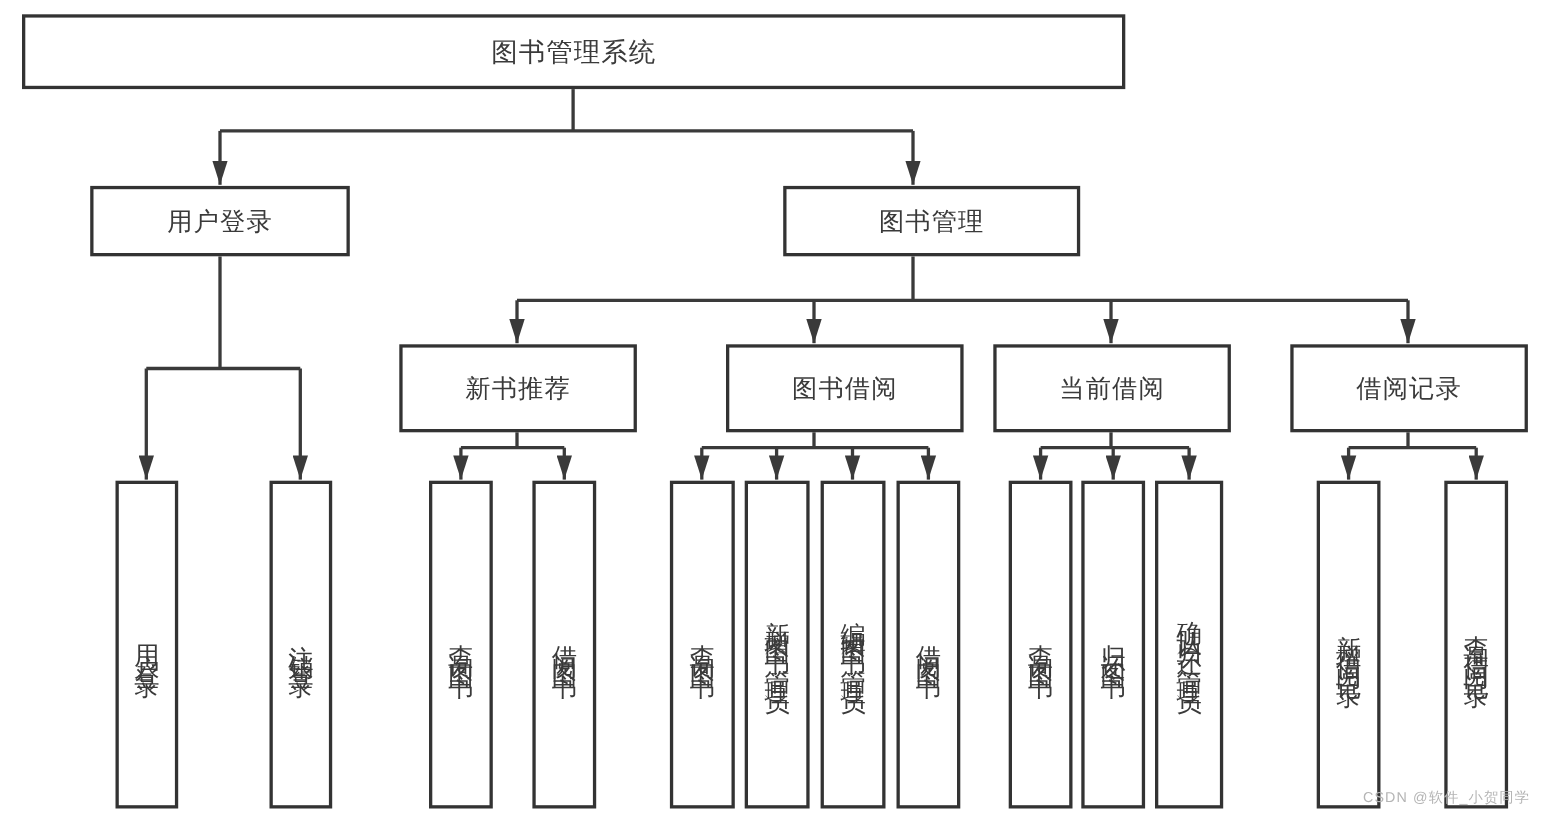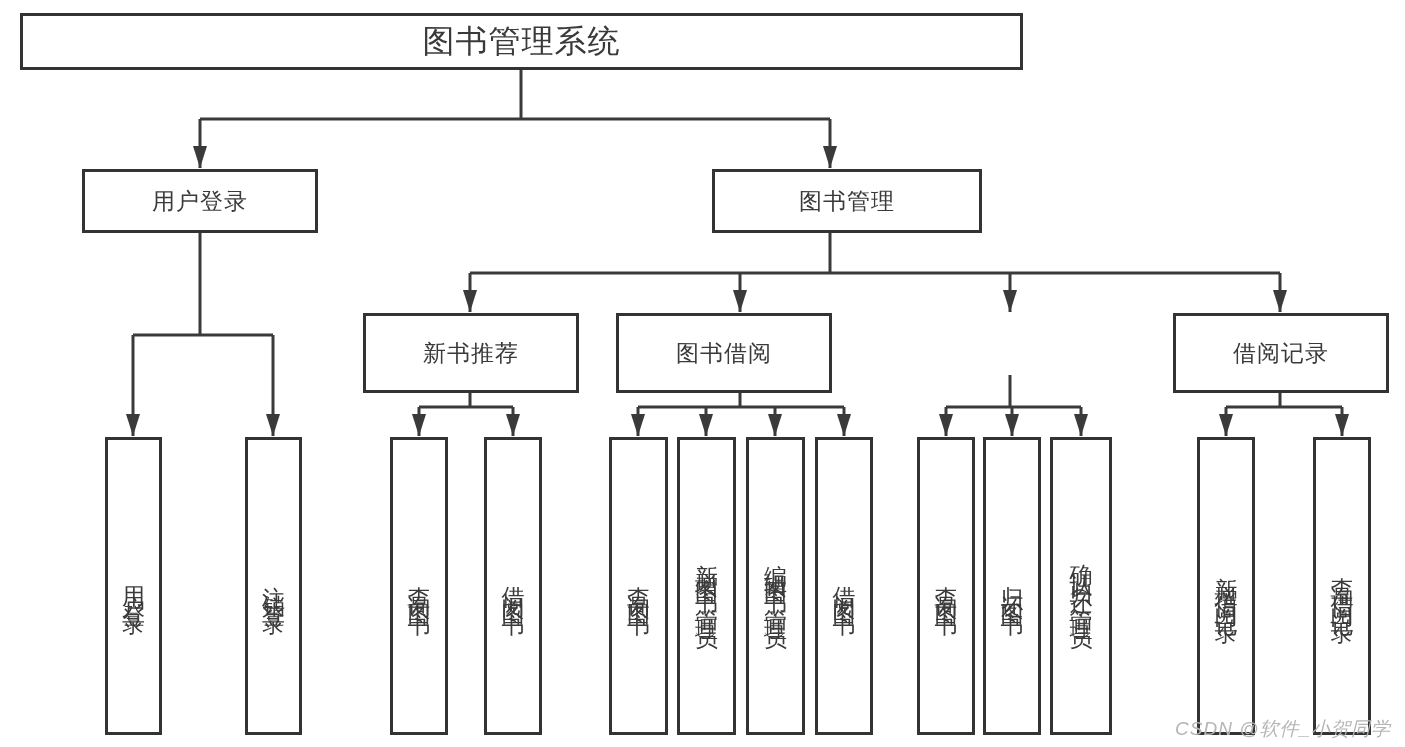--- a/index.html
+++ b/index.html
@@ -14,46 +14,45 @@
   .hbox{
     position:absolute;
     box-sizing:border-box;
     background:#ffffff;
     border:3px solid #333333;
     color:#3a3a3a;
     display:flex;align-items:center;justify-content:center;
     z-index:1;
     letter-spacing:1px;
   }
-  .root{left:20px;top:13px;width:1003px;height:57px;font-size:32px;}
+  .root{left:20px;top:13px;width:1003px;height:68px;font-size:24px;}
   .lvl2{top:169px;width:236px;height:64px;font-size:23px;}
   .lvl3{top:313px;width:216px;height:80px;font-size:23px;}
   .leaf{
     position:absolute;
     top:437px;height:298px;
     box-sizing:border-box;
     background:#ffffff;
     border:3px solid #333333;
     color:#3a3a3a;
     display:flex;align-items:center;justify-content:center;
     writing-mode:vertical-rl;
     font-size:23px;
     letter-spacing:9px;
     line-height:1;
     z-index:1;
   }
   .watermark{
     position:absolute;
     right:14px;top:716px;
-    font-size:19px;
+    font-size:13px;
     color:#b5b5b5;
     letter-spacing:1px;
     z-index:2;
     white-space:nowrap;
-    font-style:italic;
   }
 </style>
 </head>
 <body>
 
 <div class="stage">
 
   <svg class="wires" width="1405" height="747" viewBox="0 0 1405 747">
     <defs>
       <marker id="ah" markerUnits="userSpaceOnUse" markerWidth="16" markerHeight="24" refX="7" refY="22" orient="0">
@@ -96,21 +95,22 @@
       <line x1="1342" y1="407" x2="1342" y2="436" marker-end="url(#ah)"></line>
     </g>
   </svg>
 
   <div class="hbox root">图书管理系统</div>
 
   <div class="hbox lvl2" style="left:82px;">用户登录</div>
   <div class="hbox lvl2" style="left:712px;width:270px;">图书管理</div>
 
   <div class="hbox lvl3" style="left:363px;">新书推荐</div>
-  <div class="hbox lvl3" style="left:616px;">图书借阅</div>
+  <div class="hbox lvl3" style="left:660px;">图书借阅</div>
+  <div class="hbox lvl3" style="left:903px;">当前借阅</div>
   <div class="hbox lvl3" style="left:1173px;">借阅记录</div>
 
   <div class="leaf" style="left:105px;width:57px;">用户登录</div>
   <div class="leaf" style="left:245px;width:57px;">注销登录</div>
 
   <div class="leaf" style="left:390px;width:58px;">查询图书</div>
   <div class="leaf" style="left:484px;width:58px;">借阅图书</div>
 
   <div class="leaf" style="left:609px;width:59px;">查询图书</div>
   <div class="leaf" style="left:677px;width:59px;">新增图书（管理员）</div>

